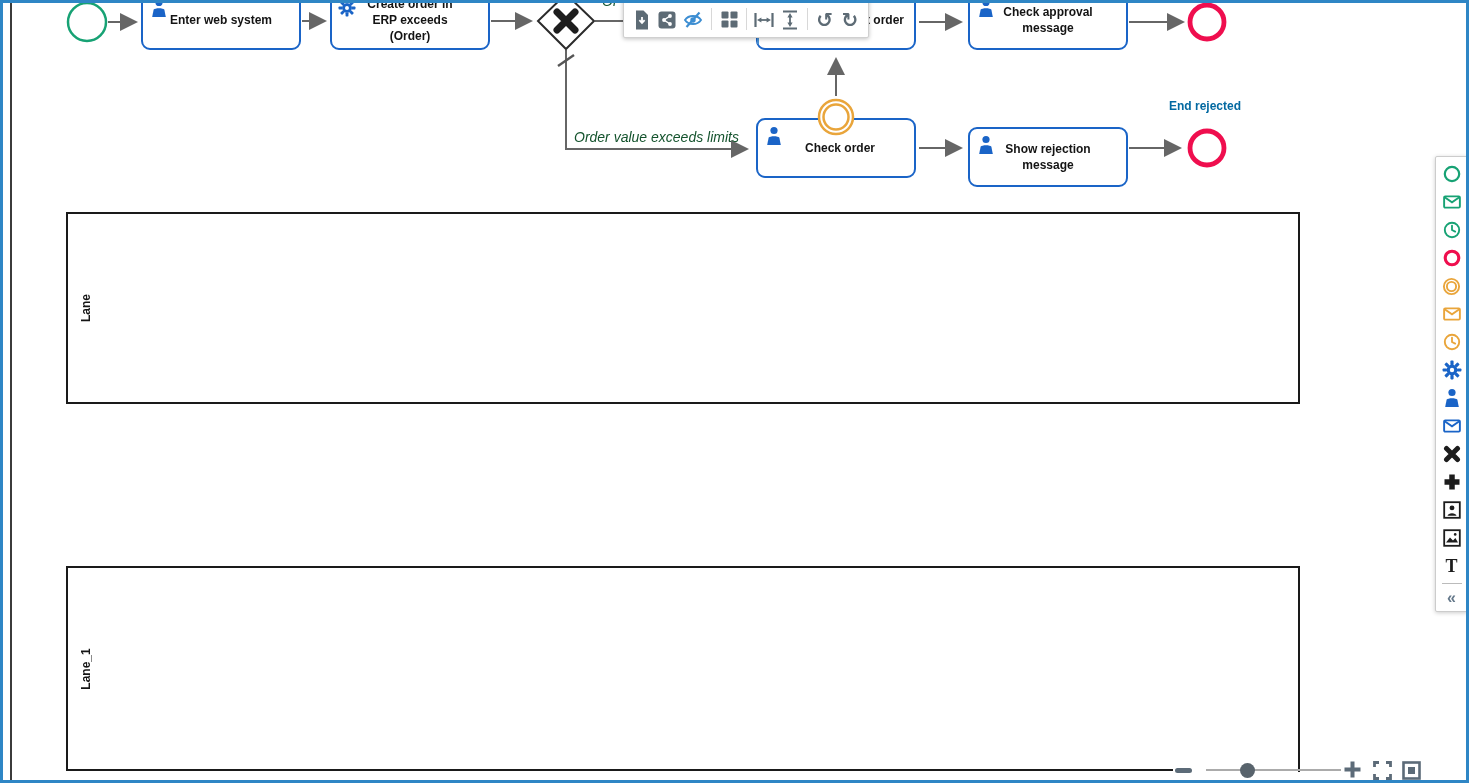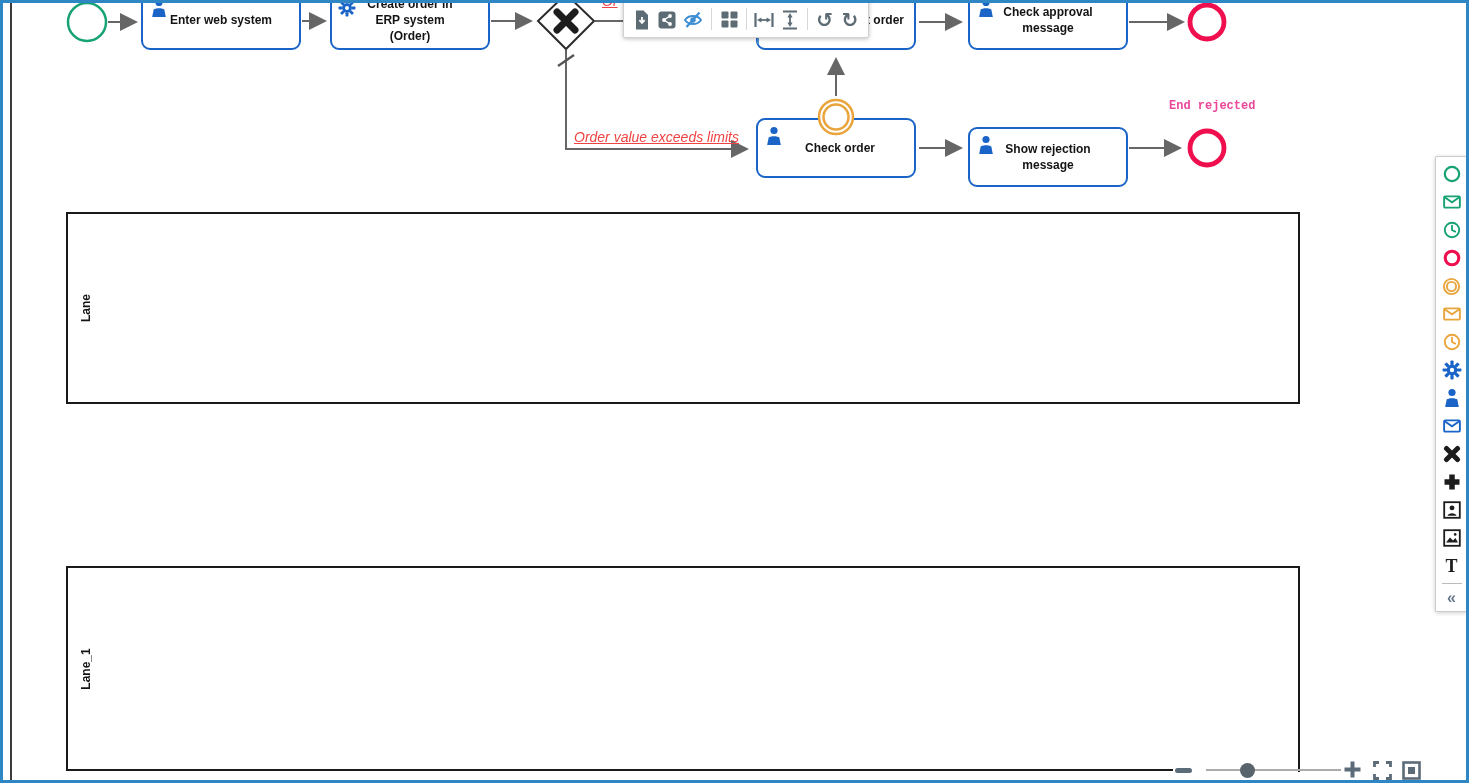--- a/index.html
+++ b/index.html
@@ -23,22 +23,22 @@
   .task {
     position:absolute; width:160px; height:60px;
     border:2px solid #1a64c7; border-radius:9px; background:#fff;
     display:flex; align-items:center; justify-content:center;
     z-index:3;
   }
   .task-label { font-weight:bold; font-size:12px; line-height:16px; color:#141414; text-align:center; }
   .task-icon { position:absolute; left:7px; top:6px; width:18px; height:20px; }
   .gear-pos { left:6px; top:6px; }
 
-  .flow-label { position:absolute; font-style:italic; font-size:14px; color:#ef4444; z-index:2; white-space:nowrap;text-decoration:underline; }
-  .event-label { position:absolute; font-weight:bold; font-size:12px; color:#ec4899; z-index:2; white-space:nowrap;font-family:Liberation Mono, monospace; }
+  .flow-label { position:absolute; font-style:italic; font-size:14px; color:#14532d; z-index:2; white-space:nowrap; }
+  .event-label { position:absolute; font-weight:bold; font-size:12px; color:#0369a1; z-index:2; white-space:nowrap; }
 
   
   .lane { position:absolute; border:2px solid #1a1a1a; z-index:1; background:transparent; }
   .lane-label {
     position:absolute; left:18px; top:50%;
     transform:translate(-50%,-50%) rotate(-90deg);
     font-weight:bold; font-size:12px; color:#141414; white-space:nowrap;
   }
 
   
@@ -140,21 +140,21 @@
       <rect x="8.4" y="0.6" width="3.2" height="4.4" rx="0.8" transform="rotate(135 10 10)"></rect>
       <rect x="8.4" y="0.6" width="3.2" height="4.4" rx="0.8" transform="rotate(180 10 10)"></rect>
       <rect x="8.4" y="0.6" width="3.2" height="4.4" rx="0.8" transform="rotate(225 10 10)"></rect>
       <rect x="8.4" y="0.6" width="3.2" height="4.4" rx="0.8" transform="rotate(270 10 10)"></rect>
       <rect x="8.4" y="0.6" width="3.2" height="4.4" rx="0.8" transform="rotate(315 10 10)"></rect>
     </g>
     <circle cx="10" cy="10" r="2.2" fill="#ffffff"></circle>
   </svg>
   <div class="task-label">
     <div>Create order in</div>
-    <div>ERP system</div>
+    <div>ERP exceeds</div>
     <div>(Order)</div>
   </div>
 </div>
 
 <div class="task" style="left:753px; top:-13px; justify-content:flex-end; padding-right:10px;">
   <svg class="task-icon" viewBox="0 0 18 20" fill="#1a64c7">
     <circle cx="9" cy="4.5" r="3.6"></circle>
     <path d="M2.2,19 L3.6,11.8 C4.8,9.8 13.2,9.8 14.4,11.8 L15.8,19 Z"></path>
   </svg>
   <div class="task-label">Accept order</div>

